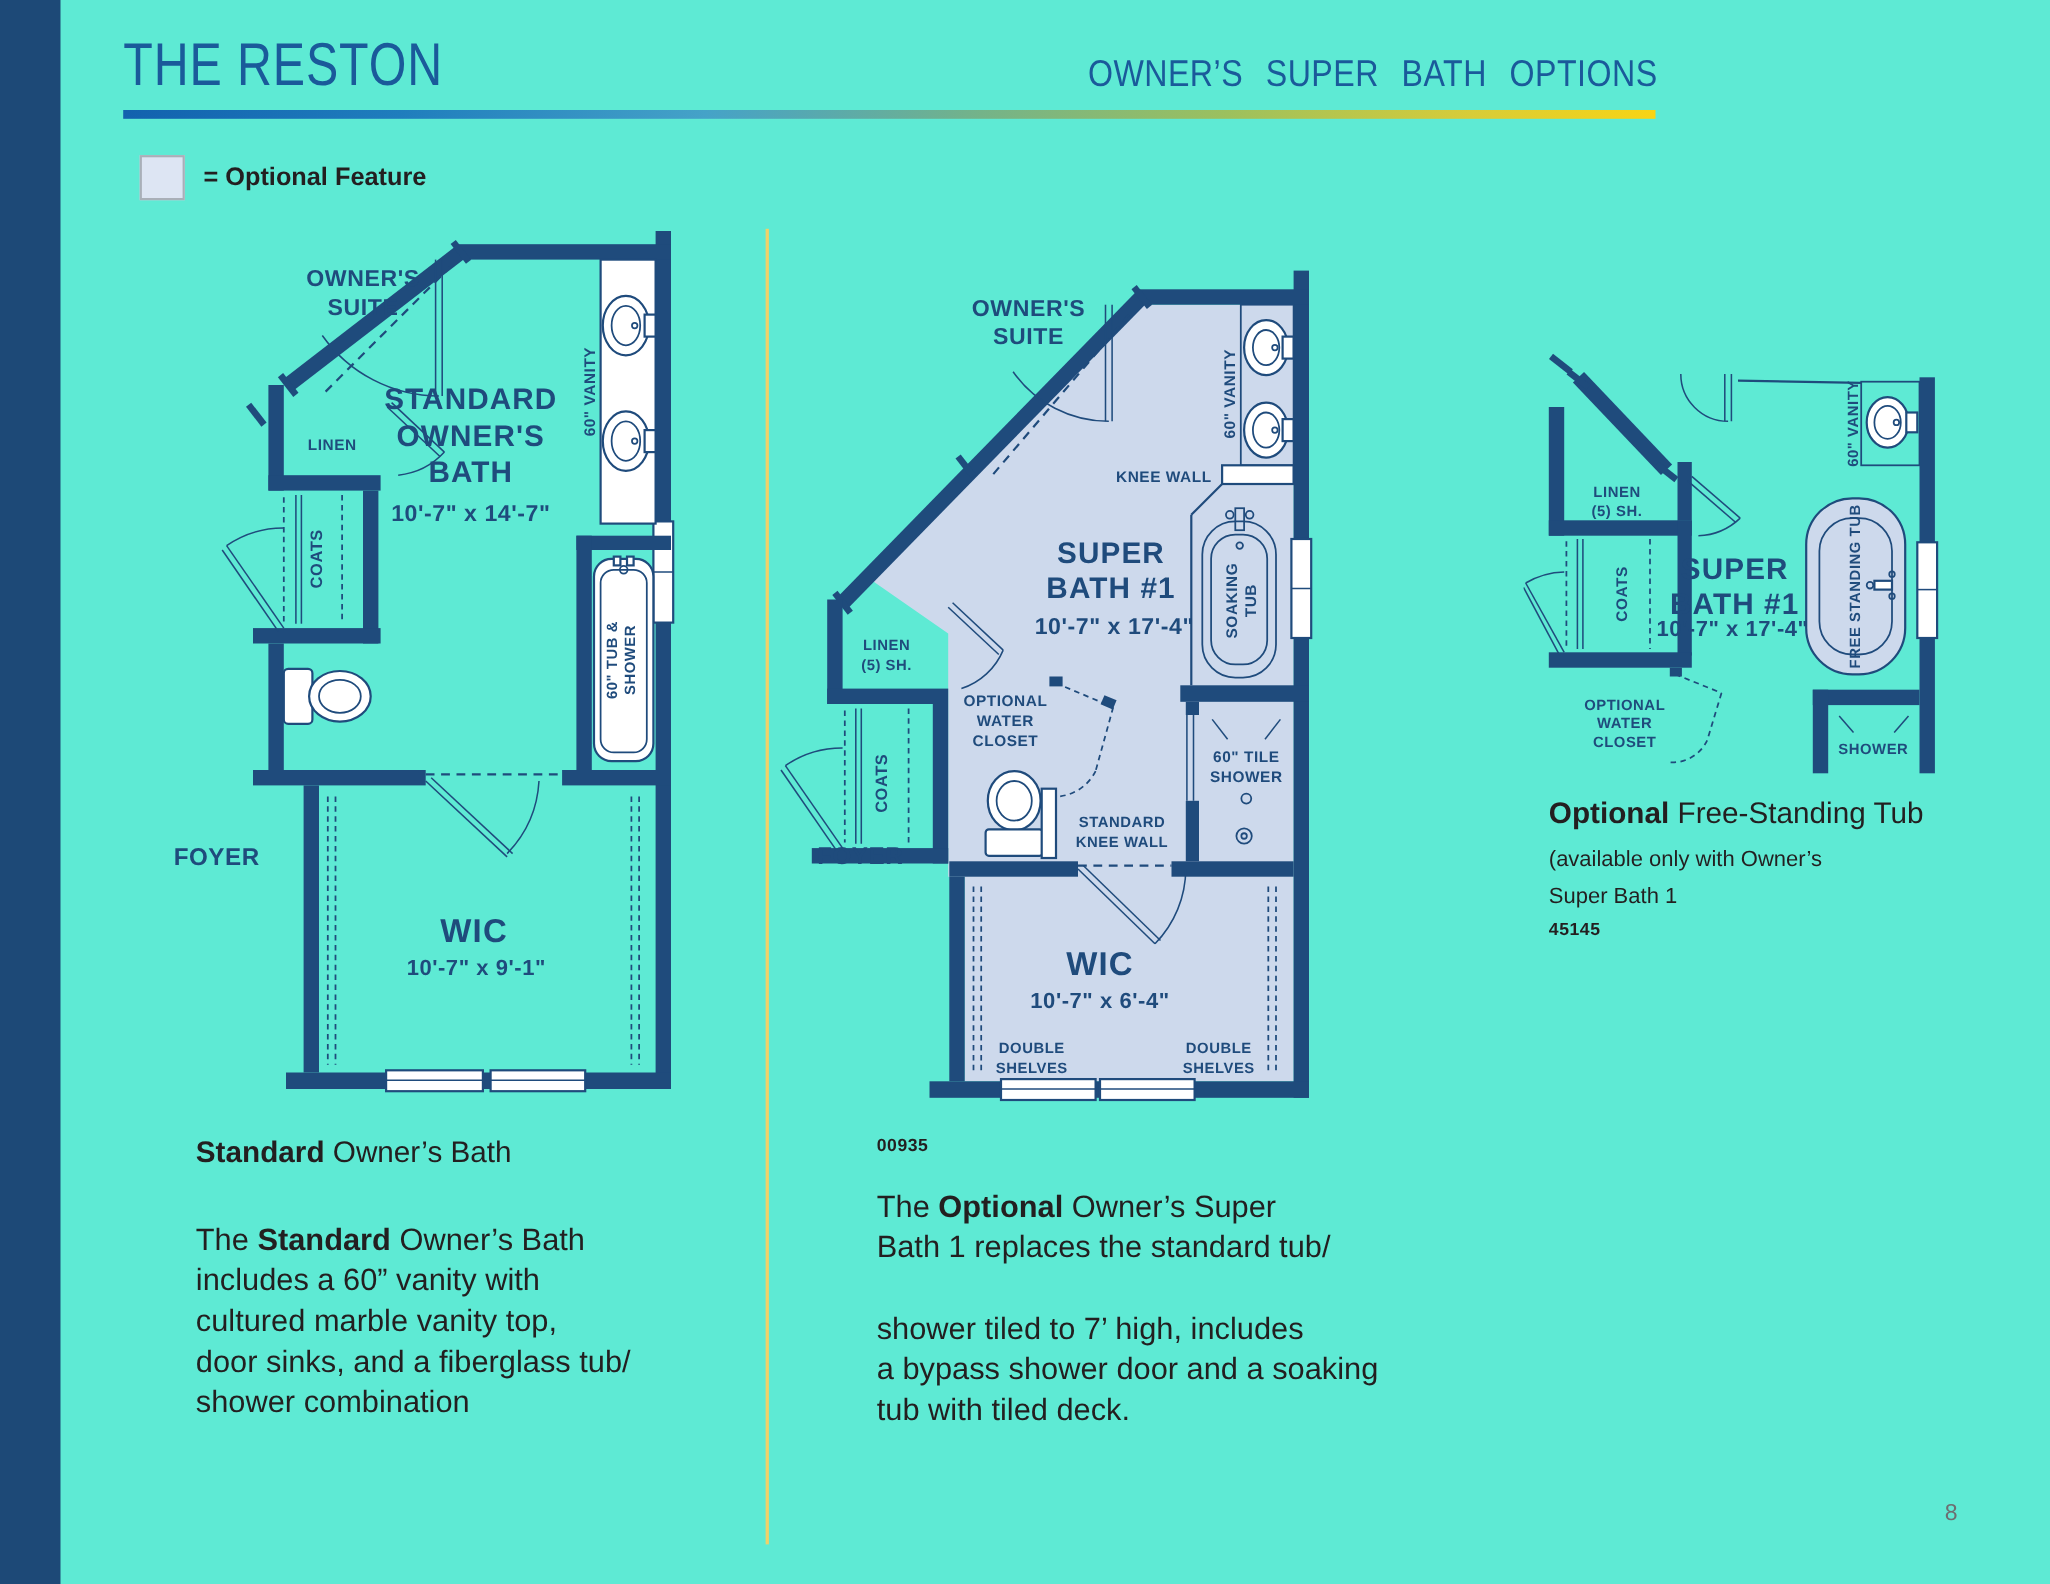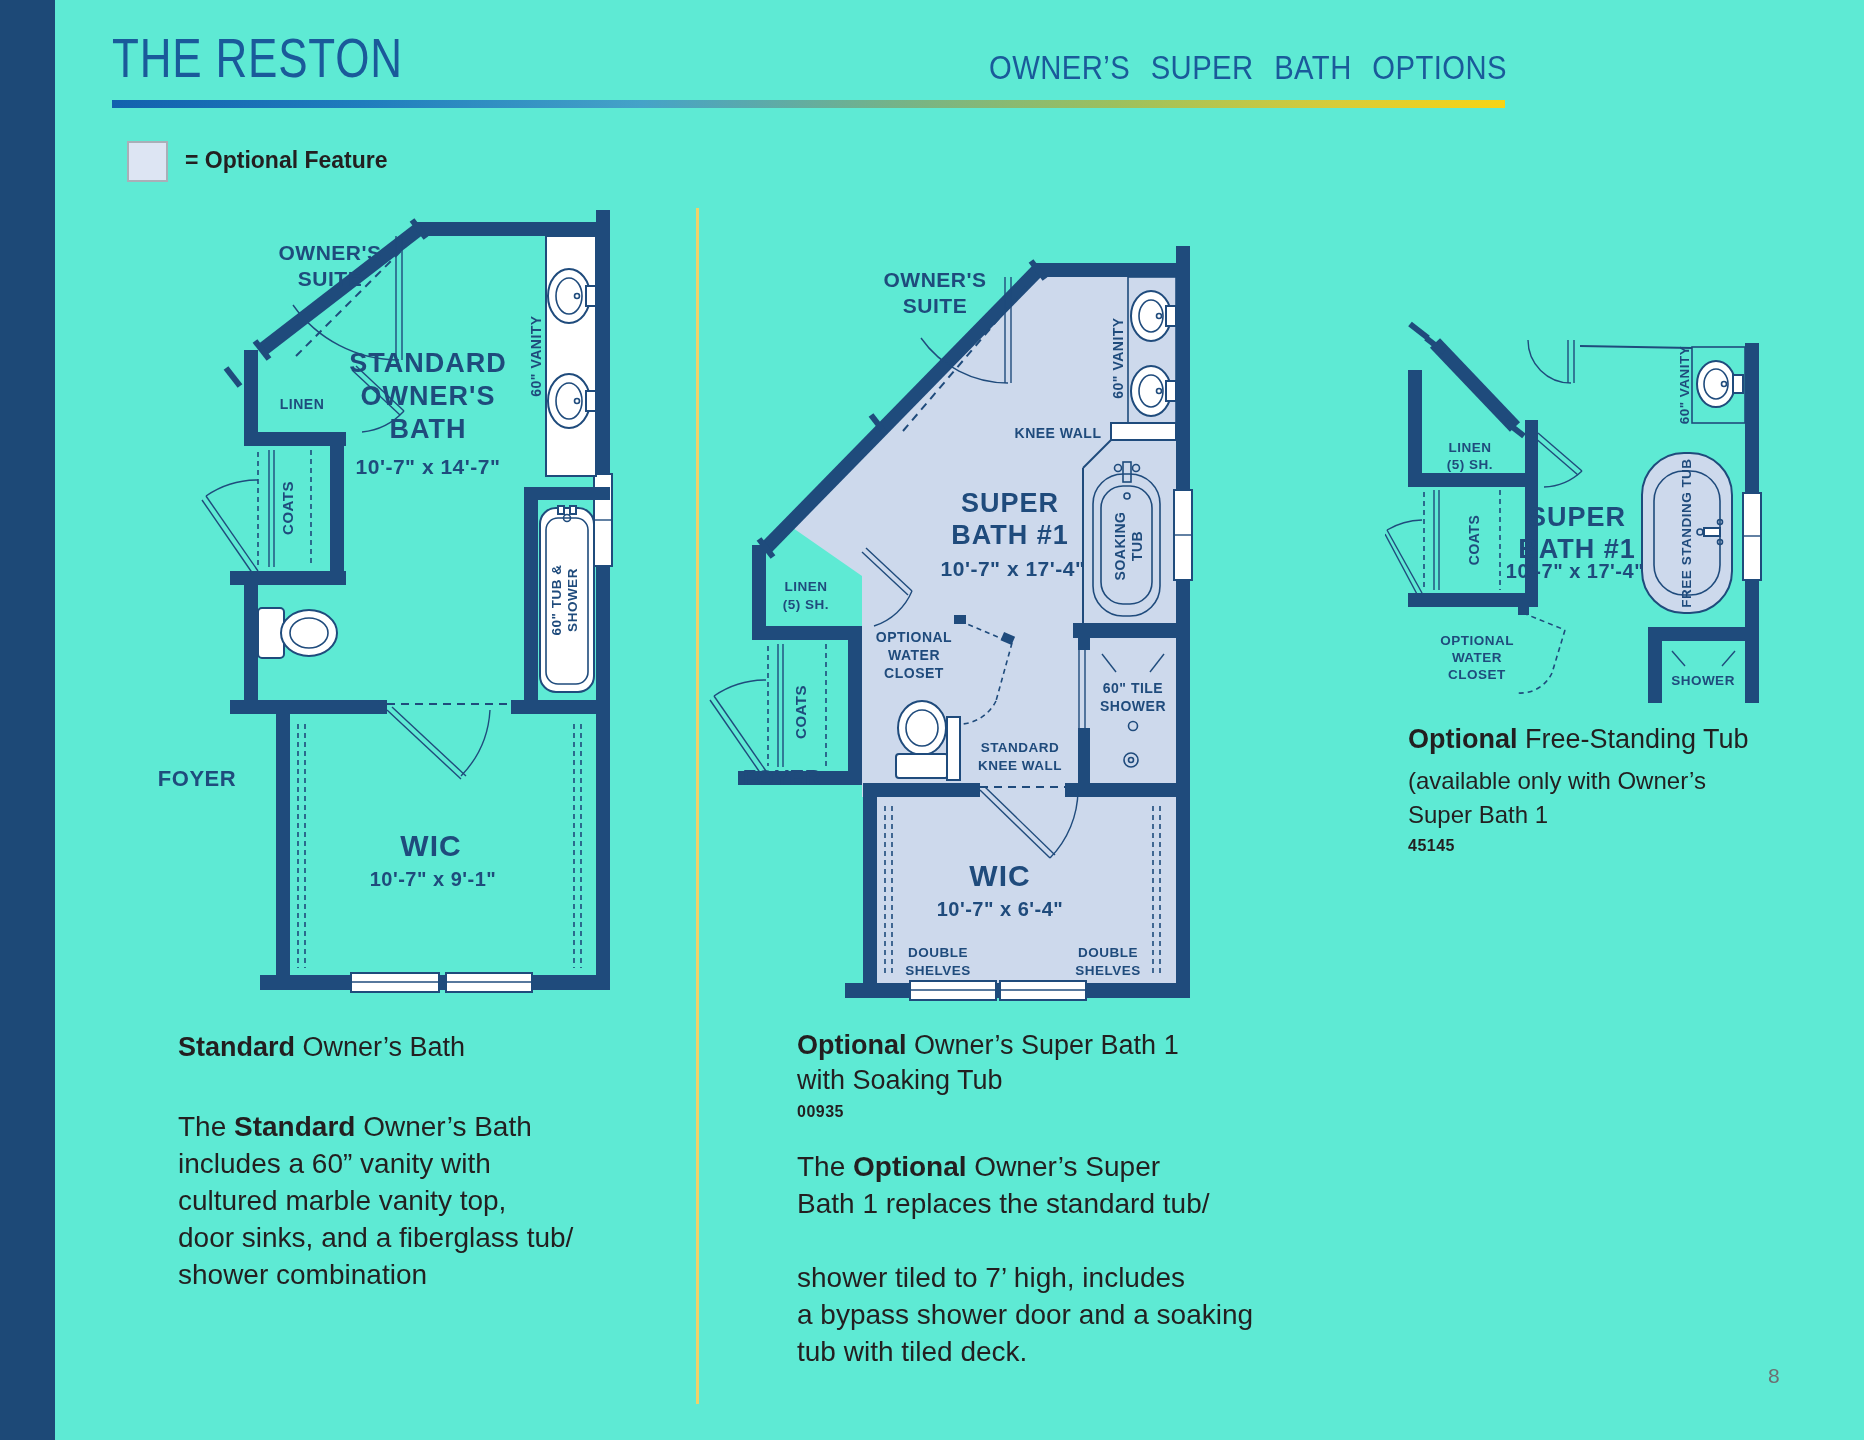--- a/index.html
+++ b/index.html
@@ -48,21 +48,21 @@
   .col{position:absolute;color:#231f20;}
   .col .h{font-size:27px;line-height:35px;}
   .col .h b{font-weight:bold;}
   .col .code{font-size:16px;font-weight:bold;letter-spacing:.5px;margin-top:5px;}
   .col .para{font-size:28px;line-height:37px;}
   #col1{left:178px;top:1030px;}
   #col1 .para{margin-top:43px;}
   #col2{left:797px;top:1028px;}
   #col2 .para{margin-top:27px;}
   #col3{left:1408px;top:722px;}
-  #col3 .sub{font-size:24px;line-height:34px;margin-top:7px;}
+  #col3 .sub{font-size:20px;line-height:34px;margin-top:7px;}
   #col3 .para{margin-top:35px;font-size:26px;line-height:36px;}
 </style>
 </head>
 <body>
 
 <div id="page">
   <div id="sidebar"></div>
   <div id="title">THE RESTON</div>
   <div id="subtitle">OWNER’S  SUPER  BATH  OPTIONS</div>
   <div id="gradbar"></div>
@@ -386,24 +386,20 @@
     <div class="para">
       <span>The </span><b>Standard</b><span> Owner’s Bath</span><br>
       <span>includes a 60” vanity with</span><br>
       <span>cultured marble vanity top,</span><br>
       <span>door sinks, and a fiberglass tub/</span><br>
       <span>shower combination</span>
     </div>
   </div>
 
   <div id="col2" class="col">
-    <div class="h">
-      <b>Optional</b><span> Owner’s Super Bath 1</span><br>
-      <span>with Soaking Tub</span>
-    </div>
     <div class="code">00935</div>
     <div class="para">
       <span>The </span><b>Optional</b><span> Owner’s Super</span><br>
       <span>Bath 1 replaces the standard tub/</span><br>
       <br>
       <span>shower tiled to 7’ high, includes</span><br>
       <span>a bypass shower door and a soaking</span><br>
       <span>tub with tiled deck.</span>
     </div>
   </div>

